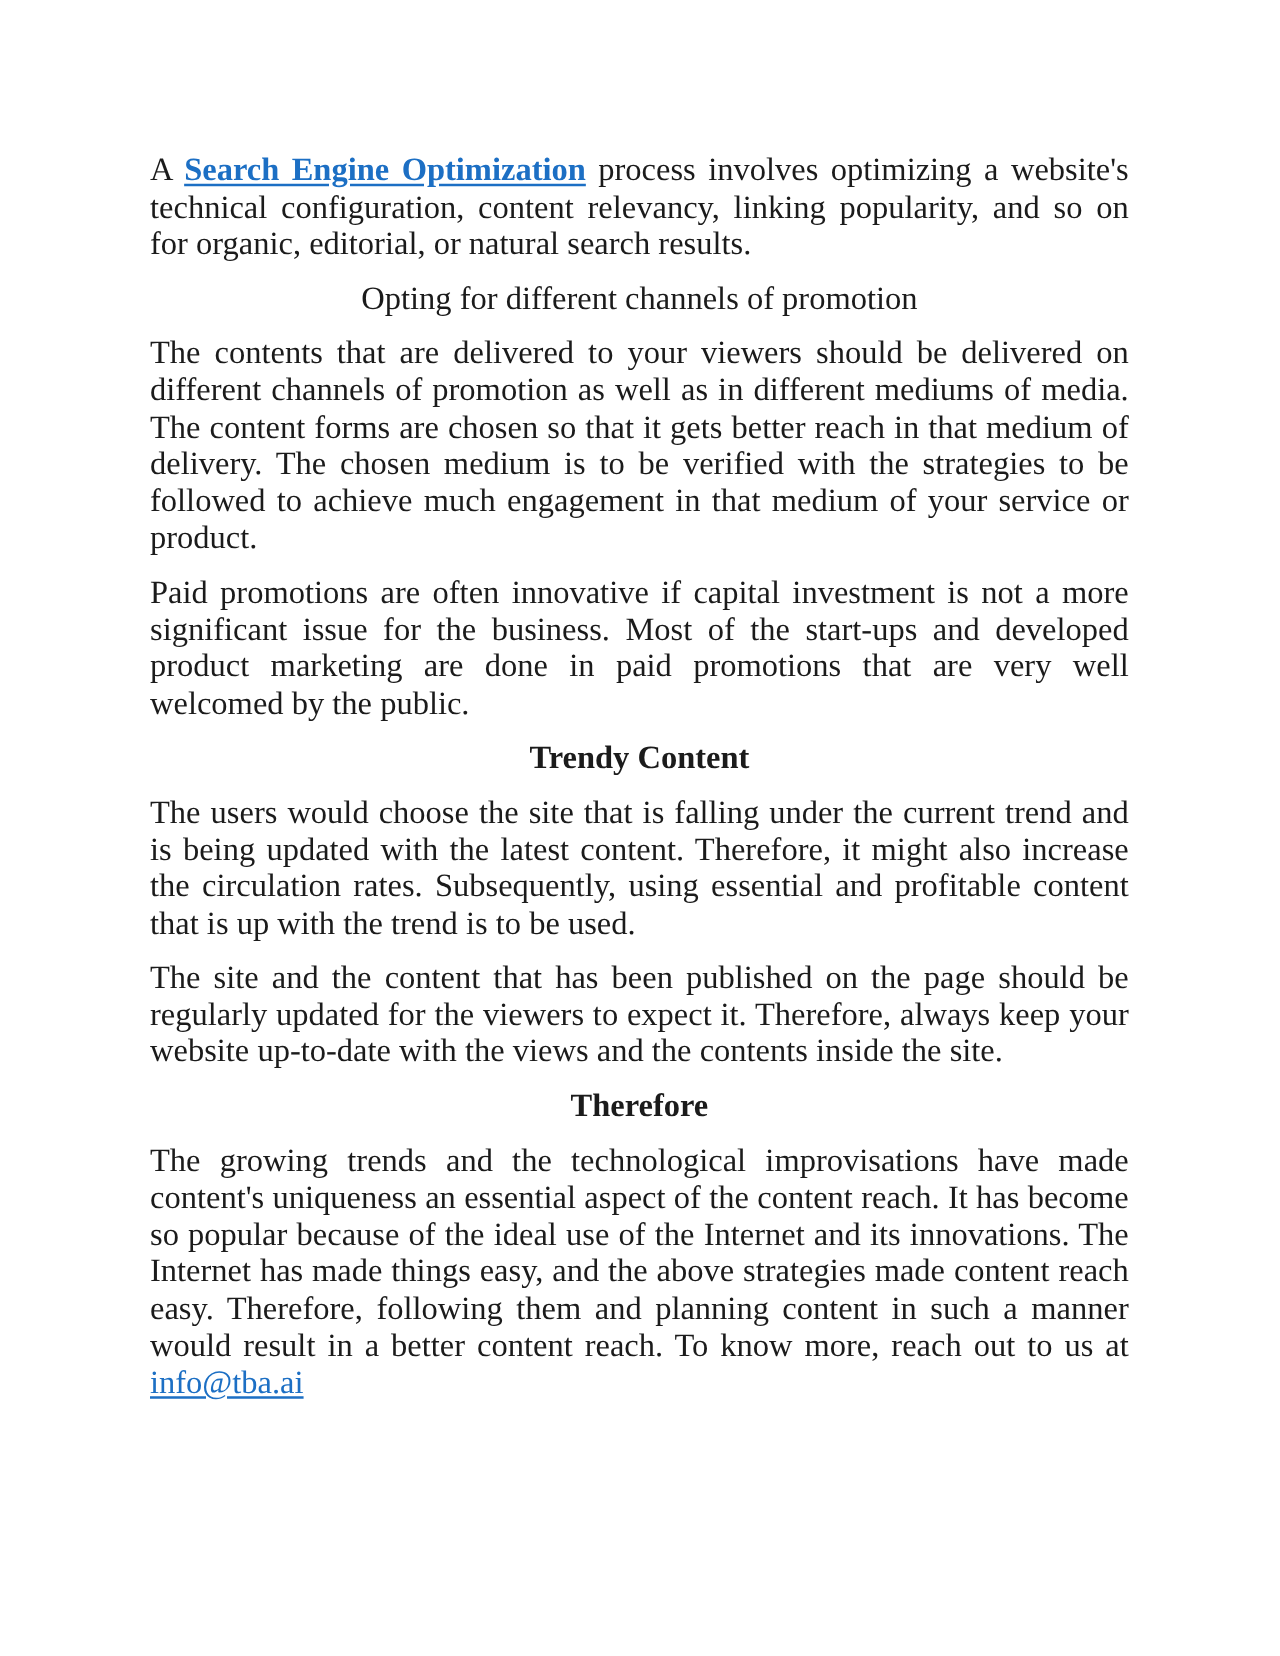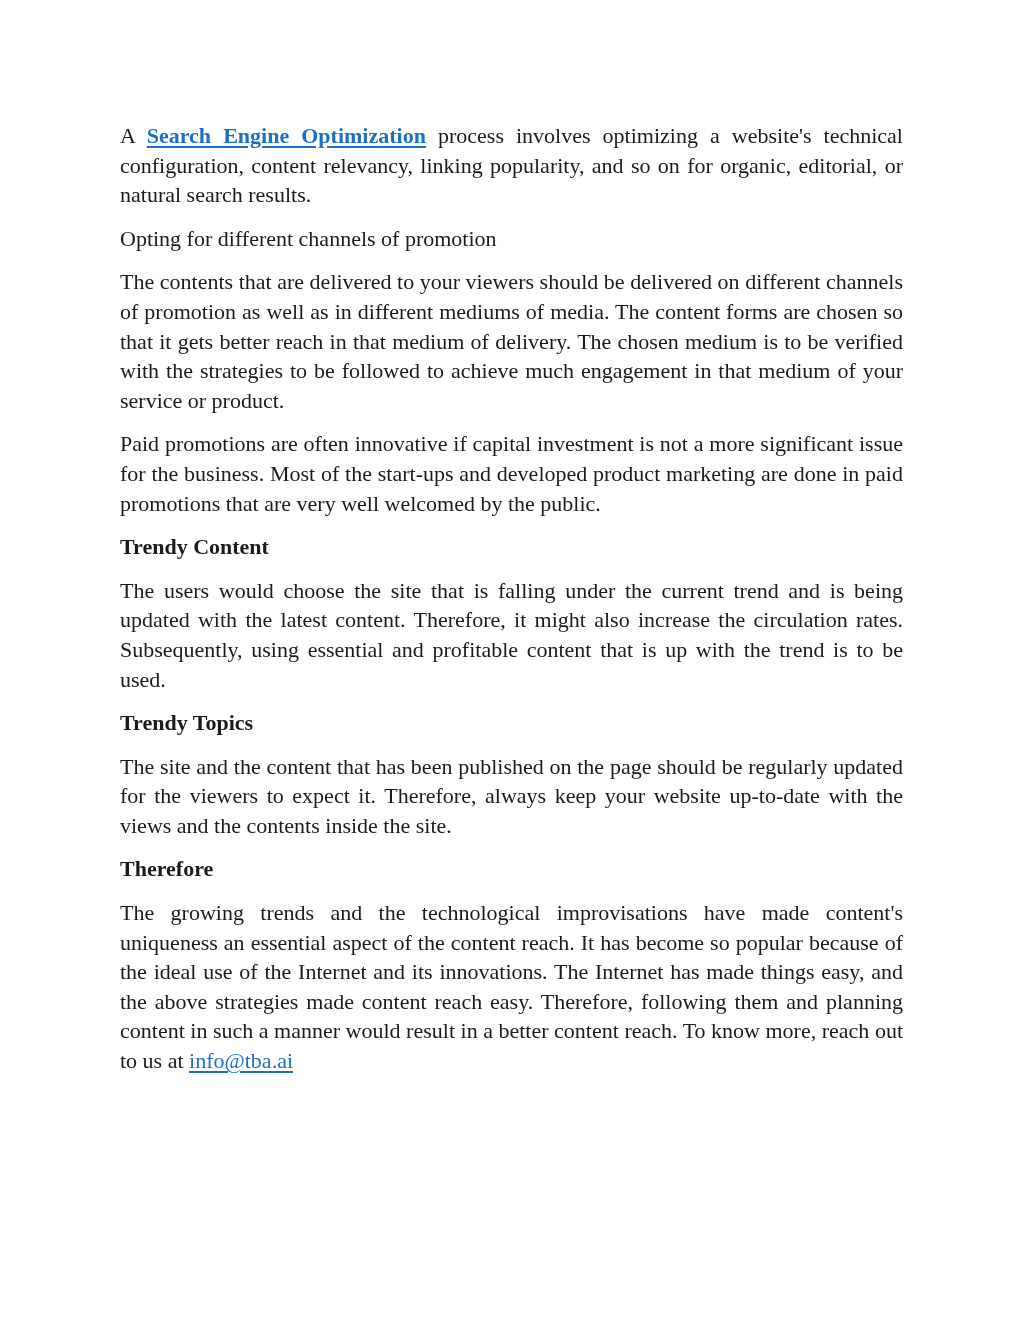--- a/index.html
+++ b/index.html
@@ -13,31 +13,31 @@
     font-family: "Liberation Serif", "DejaVu Serif", serif;
     position: relative;
     overflow: hidden;
   }
   .doc-page {
     position: absolute;
     left: 120px;
     top: 121px;
     width: 783px;
     color: var(--text-color, #1b1b1b);
-    font-size: 22px;
+    font-size: 26px;
     line-height: 29.6px;
   }
   .para {
     margin: 0 0 14px 0;
     text-align: justify;
     text-justify: inter-word;
   }
   .heading {
     margin: 0 0 14px 0;
-    text-align: left;
+    text-align: center;
   }
   .heading.bold {
     font-weight: bold;
   }
   a.link {
     color: var(--link-color, #1c6fc4);
     text-decoration: underline;
     text-underline-offset: 3px;
   }
   a.link.bold-link {
@@ -52,19 +52,18 @@
   <p class="para"><span>A </span><a class="link bold-link" href="#">Search Engine Optimization</a><span> process involves optimizing a website's technical configuration, content relevancy, linking popularity, and so on for organic, editorial, or natural search results.</span></p>
 
   <p class="heading">Opting for different channels of promotion</p>
   <p class="para">The contents that are delivered to your viewers should be delivered on different channels of promotion as well as in different mediums of media. The content forms are chosen so that it gets better reach in that medium of delivery. The chosen medium is to be verified with the strategies to be followed to achieve much engagement in that medium of your service or product.</p>
 
   <p class="para">Paid promotions are often innovative if capital investment is not a more significant issue for the business. Most of the start-ups and developed product marketing are done in paid promotions that are very well welcomed by the public.</p>
 
   <p class="heading bold">Trendy Content</p>
   <p class="para">The users would choose the site that is falling under the current trend and is being updated with the latest content. Therefore, it might also increase the circulation rates. Subsequently, using essential and profitable content that is up with the trend is to be used.</p>
 
-  <p class="heading bold">Trendy Topics</p>
   <p class="para">The site and the content that has been published on the page should be regularly updated for the viewers to expect it. Therefore, always keep your website up-to-date with the views and the contents inside the site.</p>
 
   <p class="heading bold">Therefore</p>
   <p class="para"><span>The growing trends and the technological improvisations have made content's uniqueness an essential aspect of the content reach. It has become so popular because of the ideal use of the Internet and its innovations. The Internet has made things easy, and the above strategies made content reach easy. Therefore, following them and planning content in such a manner would result in a better content reach. To know more, reach out to us at </span><a class="link" href="#">info@tba.ai</a></p>
 
 </div>
 
 </body></html>

